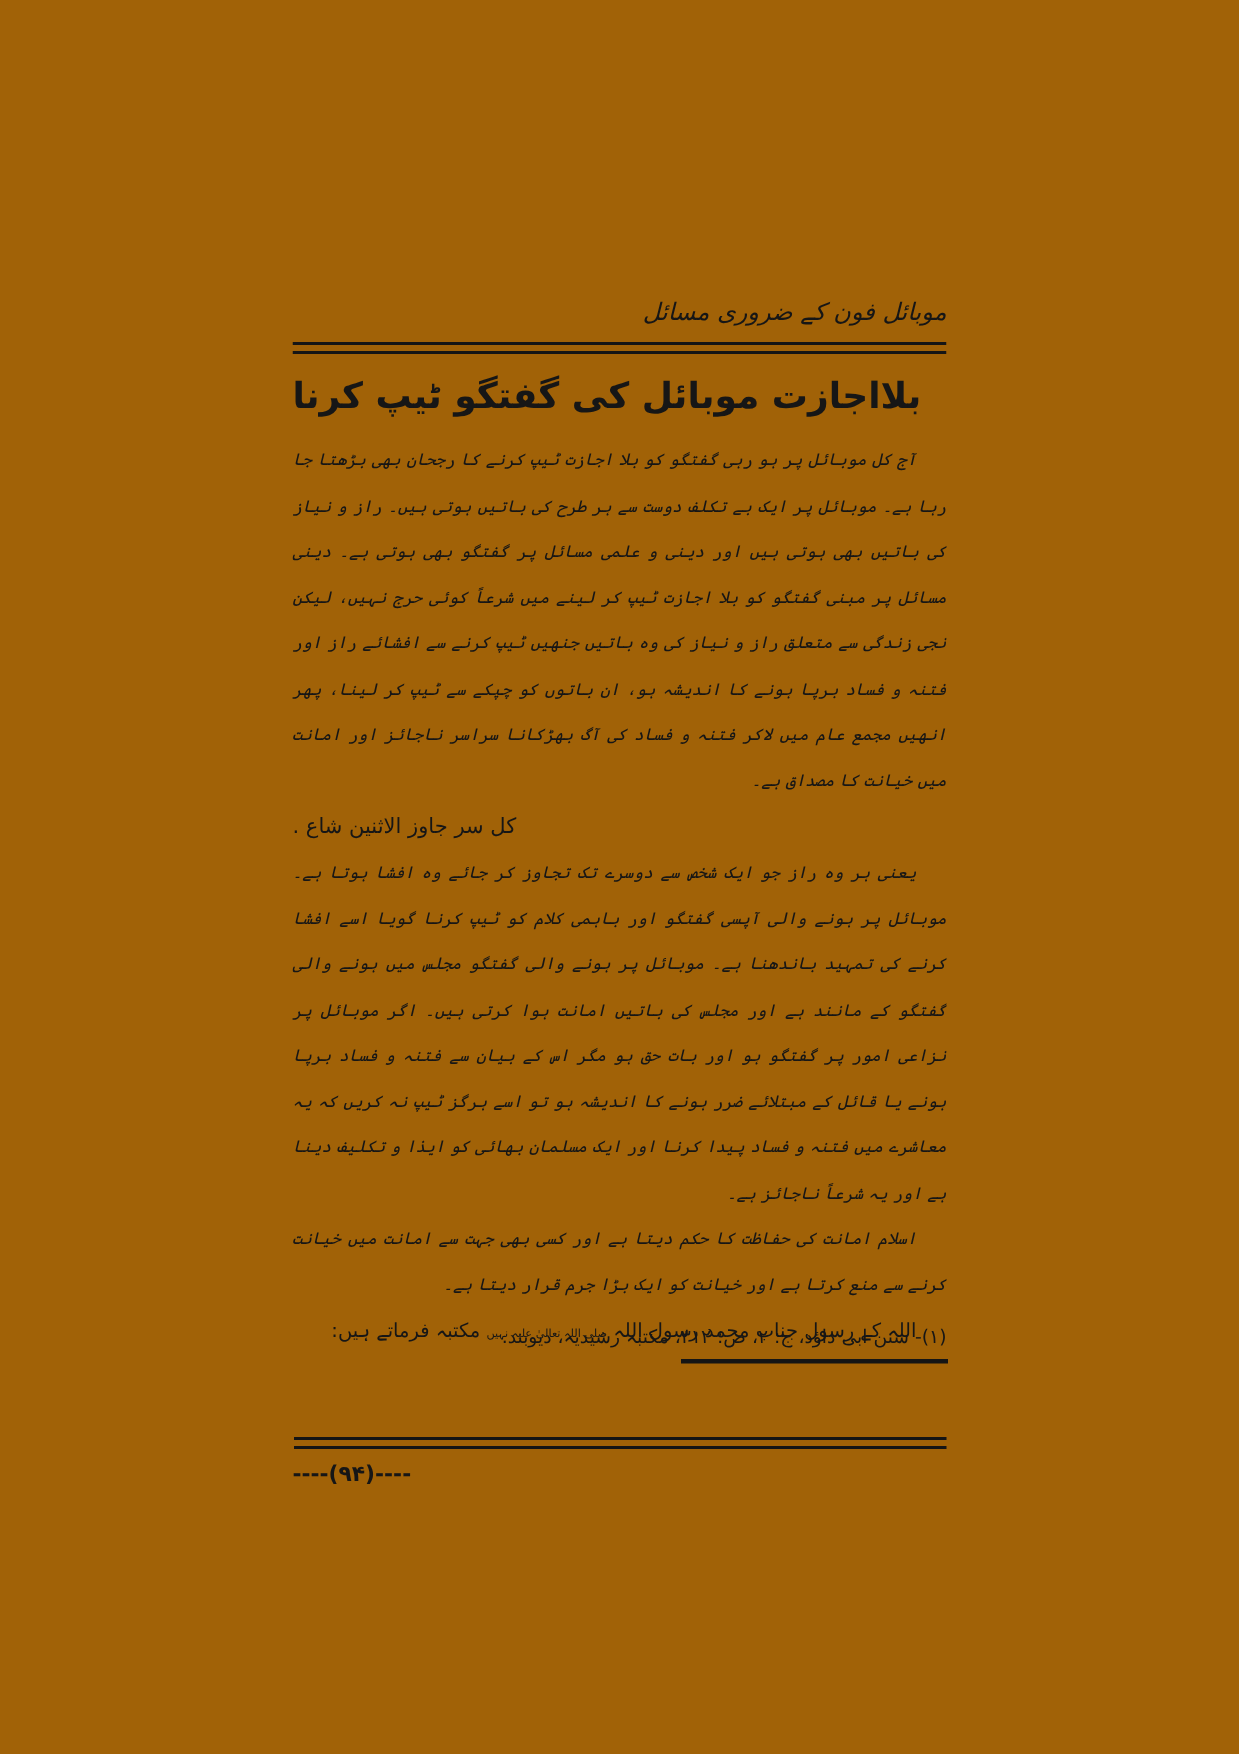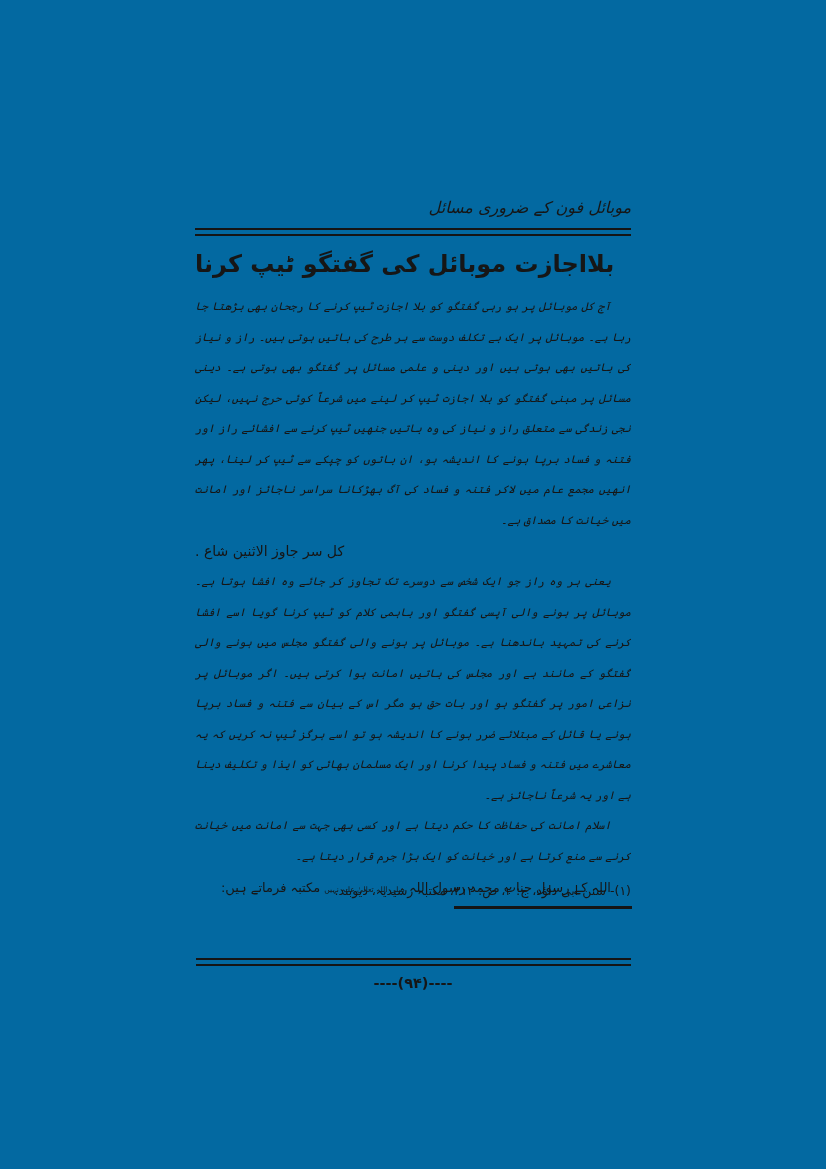--- a/index.html
+++ b/index.html
@@ -1,21 +1,21 @@
 <!DOCTYPE html>
 <html lang="ur" dir="rtl"><head>
 <meta charset="utf-8">
 <style>
   html,body{margin:0;padding:0;}
   body{
     width:826px;height:1169px;position:relative;background:#ffffff;
     font-family:"DejaVu Sans","Liberation Sans",sans-serif;color:#161616;
     overflow:hidden;
   }
-  .page{position:absolute;inset:0;background:#0369a1;}
+  .page{position:absolute;inset:0;background:#a16207;}
   .content{
     position:absolute;top:190px;left:195px;width:436px;height:714px;
     overflow:hidden;direction:rtl;
   }
   .running-header{
     text-align:right;font-size:16px;line-height:36px;height:38px;
     font-style:italic;letter-spacing:0.3px;
   }
   .double-rule{
     height:4px;border-top:2.5px solid #151515;border-bottom:2px solid #151515;
@@ -42,21 +42,21 @@
   }
   .footnote{
     position:absolute;top:877px;left:195px;width:436px;
     font-size:12.5px;text-align:right;direction:rtl;line-height:28px;
   }
   .bottom-double-rule{
     position:absolute;top:958px;left:196px;width:435px;height:4px;
     border-top:2.5px solid #151515;border-bottom:2px solid #151515;
   }
   .page-number{
-    position:absolute;top:970px;left:195px;width:436px;text-align:center;
+    position:absolute;top:970px;left:195px;width:436px;text-align:left;
     font-size:14.5px;font-weight:600;direction:rtl;line-height:26px;
   }
 </style>
 </head>
 <body>
 
 <div class="page">
 
   <div class="content">
 

